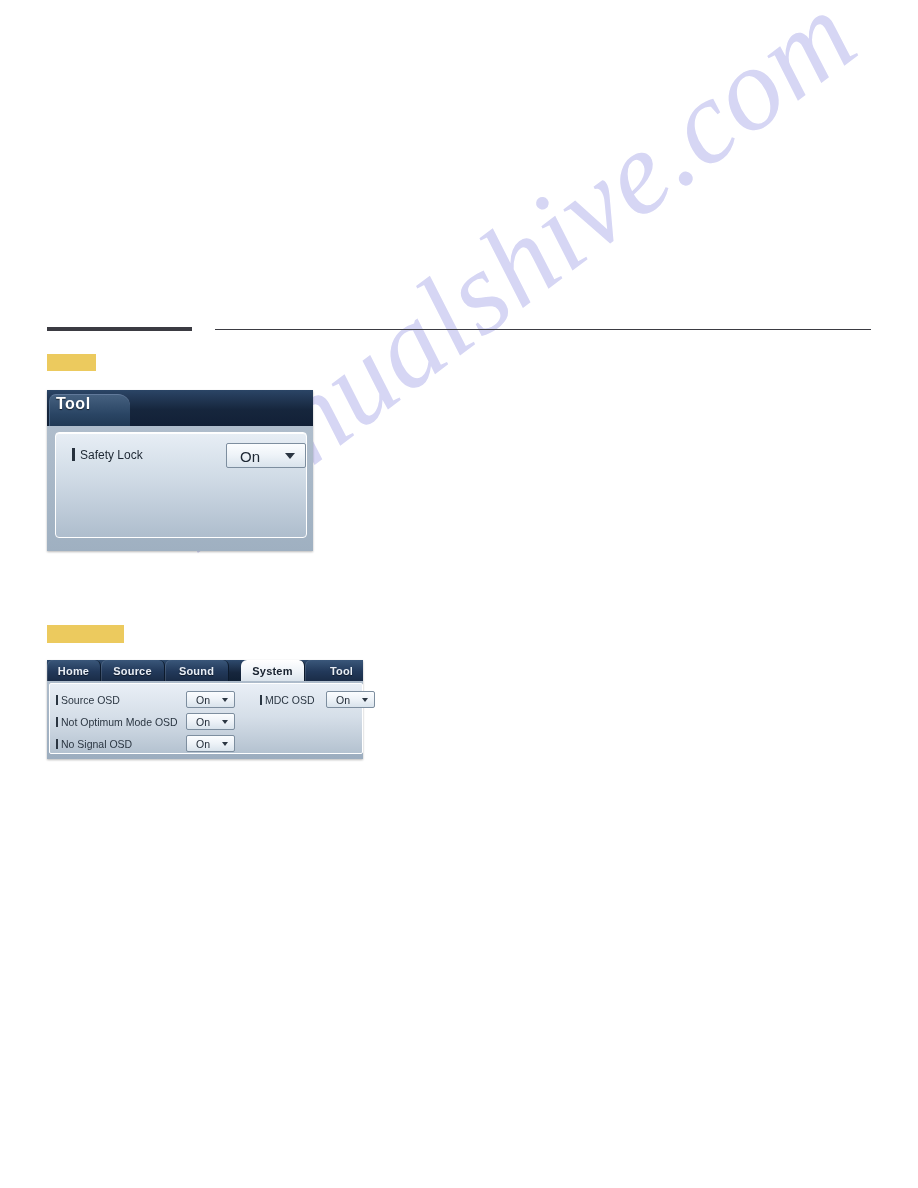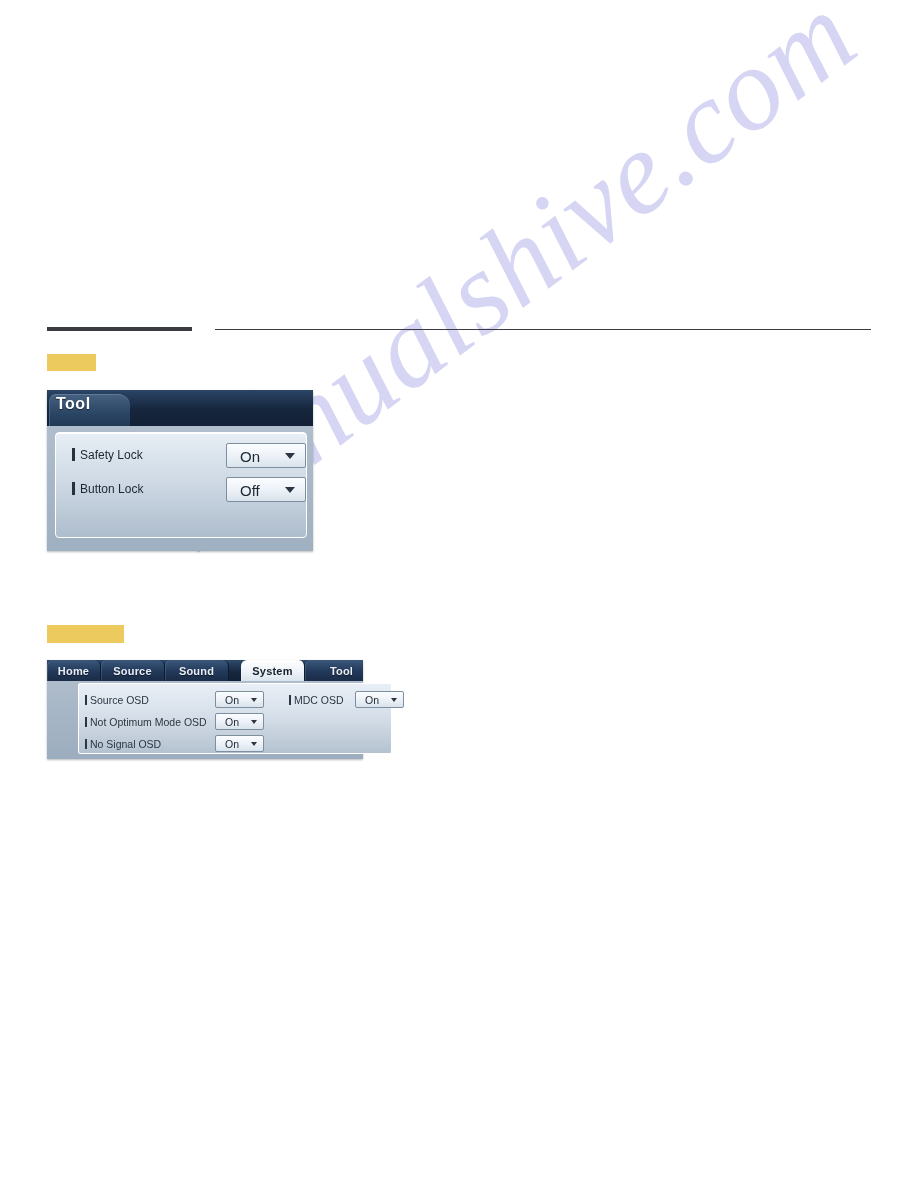--- a/index.html
+++ b/index.html
@@ -238,21 +238,20 @@
 
   #system-body {
     position: absolute;
     left: 2px;
     top: 23px;
     width: 312px;
     height: 69px;
     background: linear-gradient(180deg, #e9eff6 0%, #d5dee8 48%, #b4c2d0 100%);
     border: 1px solid #ffffff;
     border-radius: 2px;
-    margin-left: 29px;
   }
   .sys-row {
     position: absolute;
     height: 22px;
   }
   .sys-label {
     position: absolute;
     left: 0;
     top: 4px;
     font-size: 10.5px;
@@ -320,29 +319,20 @@
     <div class="tool-row" id="tool-row-0">
       <div class="opt-label">
         <span class="bullet"></span><span>Safety Lock</span>
       </div>
       <div class="dropdown">
         <span class="dd-value">On</span>
         <span class="dd-arrow"></span>
       </div>
     </div>
 
-    <div class="tool-row" id="tool-row-1">
-      <div class="opt-label">
-        <span class="bullet"></span><span>Button Lock</span>
-      </div>
-      <div class="dropdown">
-        <span class="dd-value">Off</span>
-        <span class="dd-arrow"></span>
-      </div>
-    </div>
 
   </div>
 </div>
 
 <div id="system-panel">
 
   <div id="system-tabs">
     <div class="sys-tab" id="sys-tab-0">Home</div>
     <div class="sys-tab" id="sys-tab-1">Source</div>
     <div class="sys-tab" id="sys-tab-2">Sound</div>

